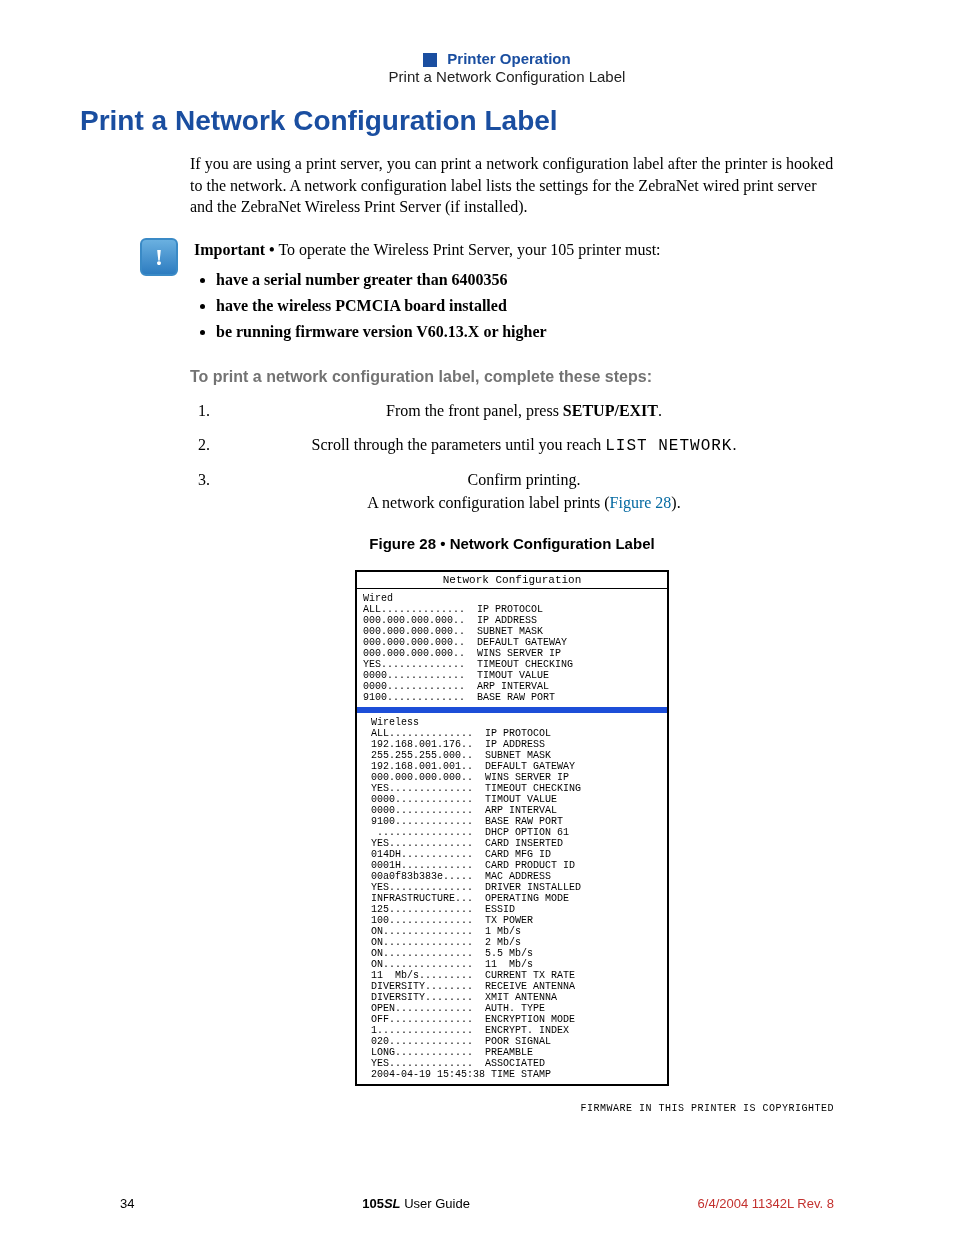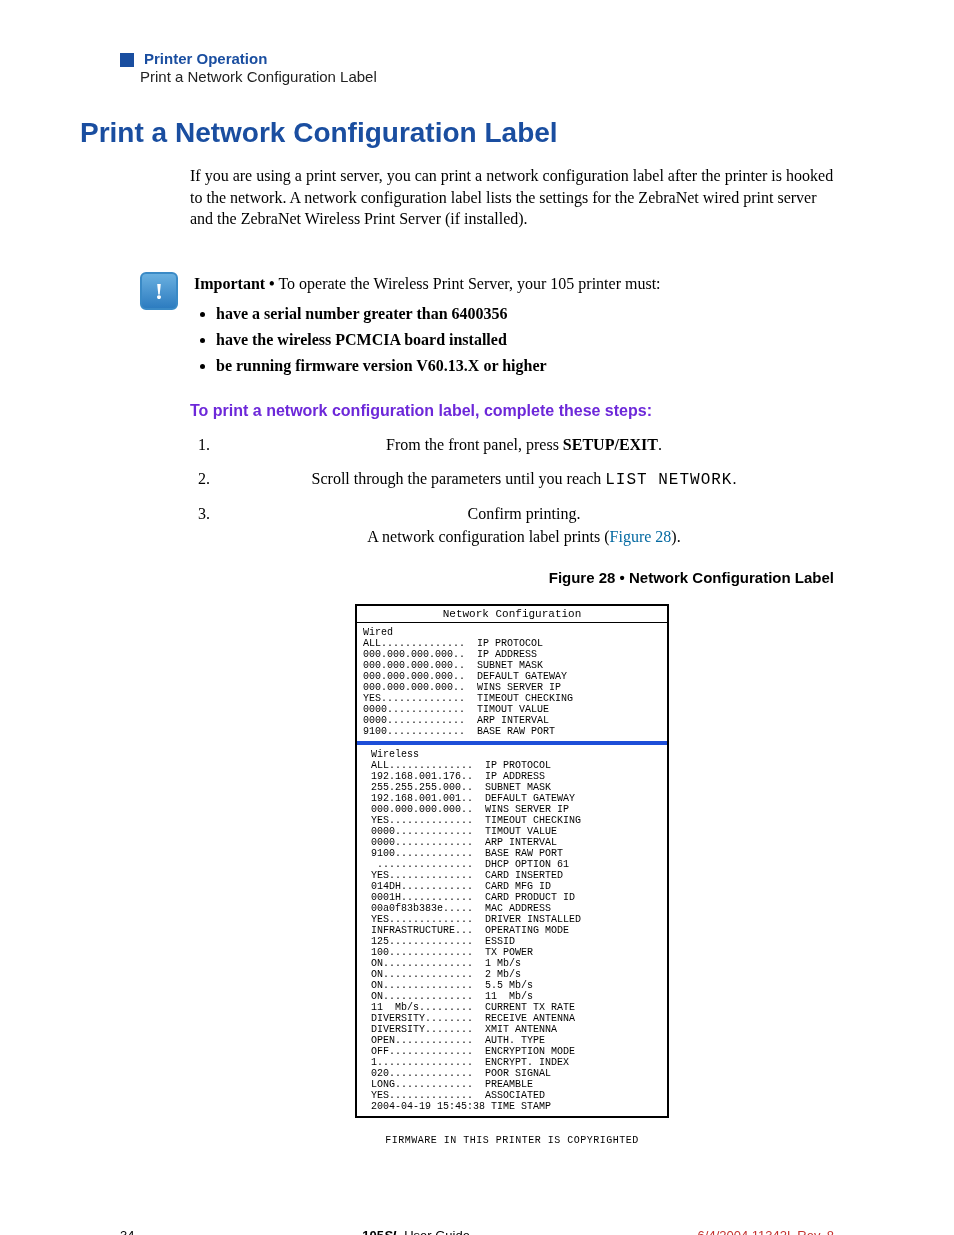--- a/index.html
+++ b/index.html
@@ -6,21 +6,22 @@
     font-family: "Times New Roman", Times, serif;
     background: #fff;
     margin: 0;
     padding: 50px 80px 40px 80px;
     width: 954px;
     box-sizing: border-box;
     color: #000;
   }
   .header-block {
     margin-left: 40px;
-    margin-bottom: 32px;
+    margin-bottom: 20px;
+    text-align: center;
   }
   .header-marker {
     display: inline-block;
     width: 14px;
     height: 14px;
     background: #1a4ea0;
     vertical-align: middle;
     margin-right: 6px;
   }
   .header-section {
@@ -41,21 +42,21 @@
     font-size: 28px;
     font-weight: bold;
     margin: 0 0 16px 0;
   }
   .body-indent {
     margin-left: 110px;
     margin-right: 40px;
     font-size: 16px;
     line-height: 1.35;
   }
-  .intro { margin-bottom: 42px; }
+  .intro { margin-bottom: 20px; }
   .note-row {
     display: flex;
     align-items: flex-start;
     margin-bottom: 20px;
   }
   .note-icon {
     width: 34px;
     height: 34px;
     border: 2px solid #3a8ac6;
     border-radius: 6px;
@@ -73,37 +74,37 @@
   .note-body {
     flex: 1;
     font-size: 16px;
     line-height: 1.5;
     margin-right: 40px;
   }
   .note-body ul { margin: 6px 0 0 0; padding-left: 22px; }
   .note-body li { margin: 2px 0; font-weight: bold; }
   .steps-heading {
     font-family: Arial, Helvetica, sans-serif;
-    color: #6d28d9;
+    color: #737373;
     font-weight: bold;
     font-size: 16px;
     margin: 20px 0 12px 0;
   }
   ol.steps { margin: 0; padding-left: 24px; text-align: center; }
   ol.steps li { margin-bottom: 10px; line-height: 1.45; }
   .fig-ref { color: #0369a1; }
   .mono-lcd {
     font-family: "Courier New", monospace;
     letter-spacing: 1px;
   }
   .figure-caption {
     font-family: Arial, Helvetica, sans-serif;
     font-weight: bold;
     font-size: 15px;
-    text-align: right;
+    text-align: center;
     margin: 20px 0 10px 0;
   }
   .label-box {
     width: 310px;
     margin: 16px auto;
     border: 2px solid #000;
     font-family: "Courier New", monospace;
     font-size: 10px;
     line-height: 1.1;
     letter-spacing: 0px;
@@ -114,32 +115,32 @@
     padding: 2px 0;
     font-size: 11px;
   }
   .label-company-cell {
     border-bottom: 1px solid #000;
     padding: 6px 6px 18px 6px;
     font-size: 11px;
   }
   .label-company-cell span { text-decoration: underline; }
   .label-wired-cell {
-    border-bottom: 4px solid #1d4ed8;
+    border-bottom: 6px solid #1d4ed8;
     padding: 4px 6px;
     white-space: pre;
   }
   .label-wireless-cell {
     padding: 4px 14px;
     white-space: pre;
   }
   .copyright-line {
     font-family: "Courier New", monospace;
     font-size: 10px;
-    text-align: center;
+    text-align: right;
     margin: 3px auto 0 auto;
     letter-spacing: 0.5px;
   }
   .footer {
     display: flex;
     justify-content: space-between;
     font-family: Arial, Helvetica, sans-serif;
     font-size: 13px;
     margin-top: 80px;
     padding: 0 40px;

